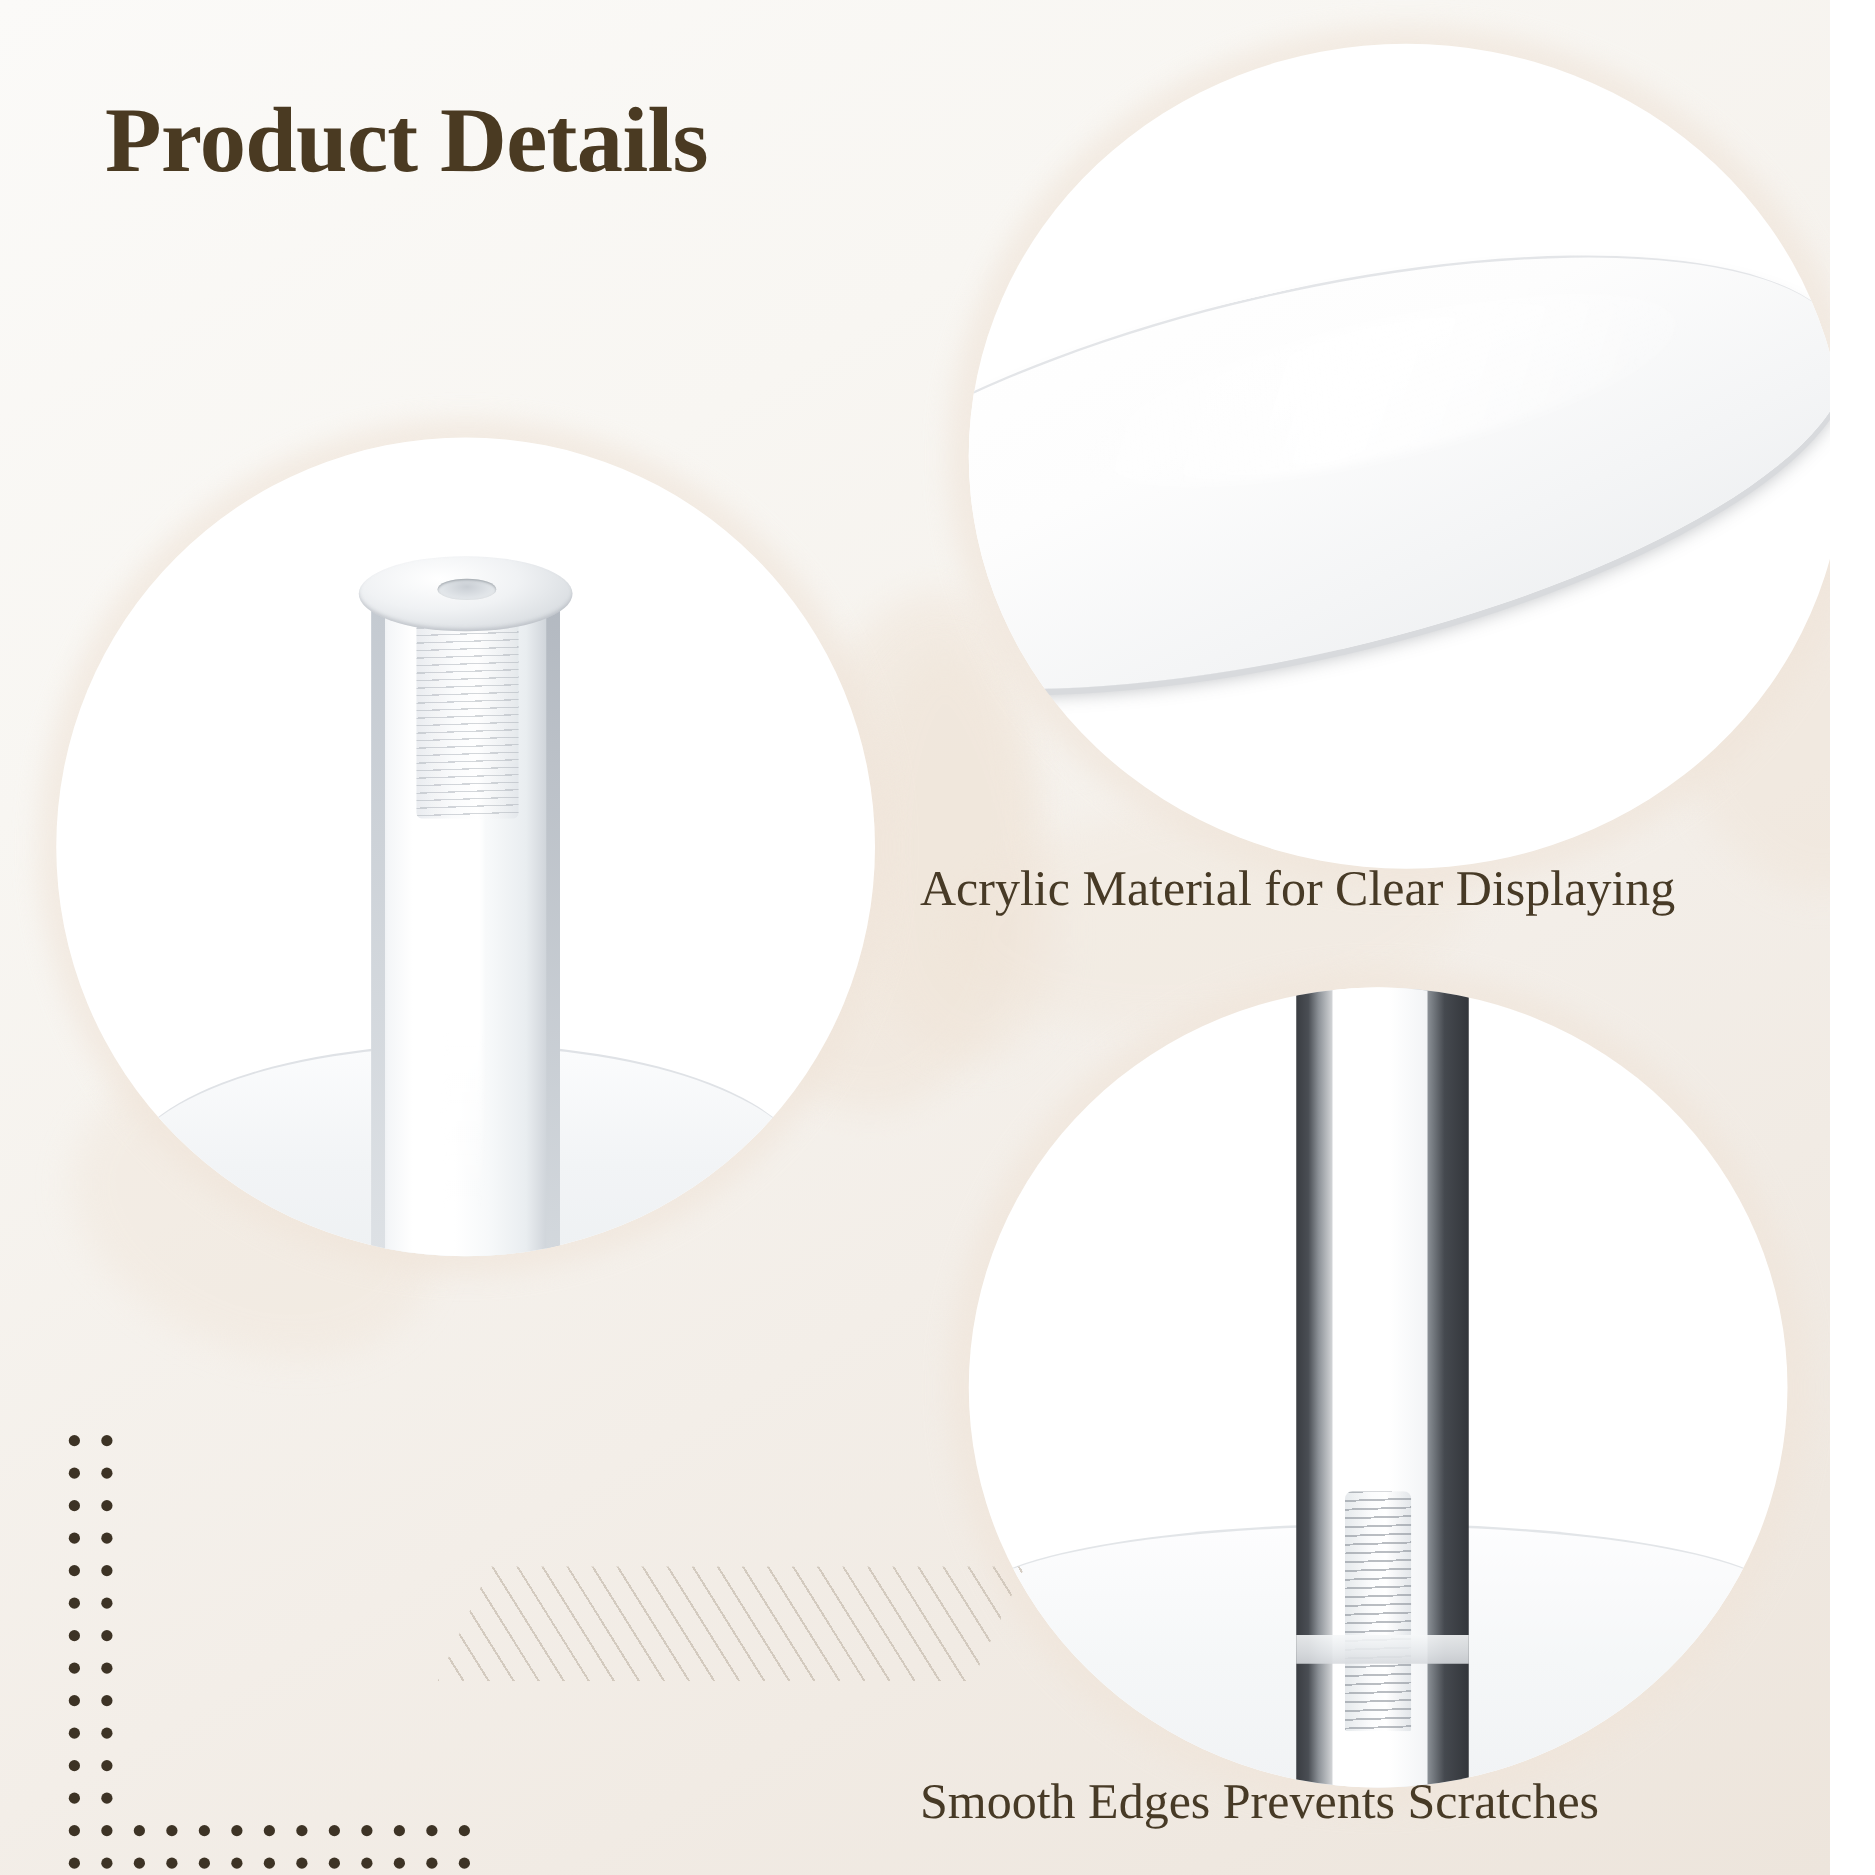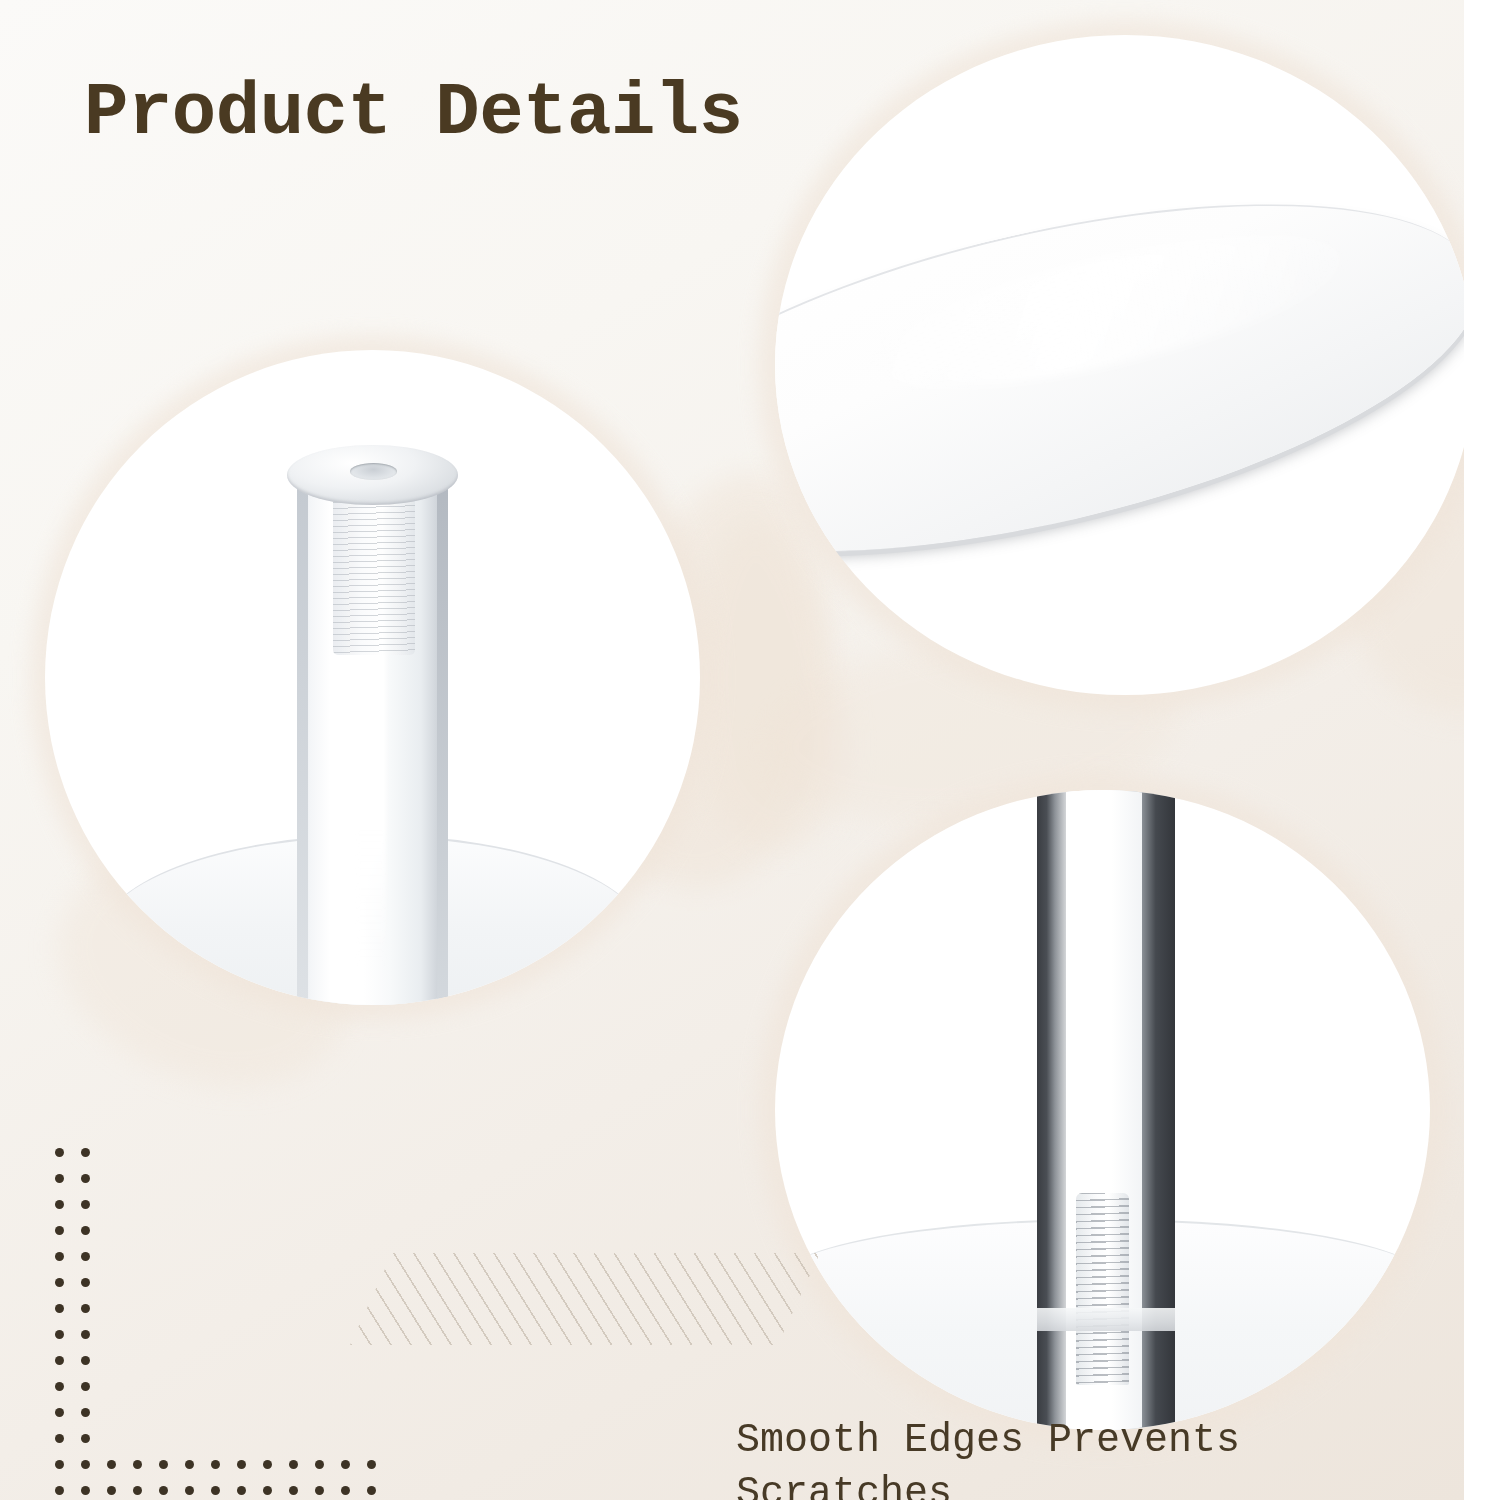--- a/index.html
+++ b/index.html
@@ -5,21 +5,21 @@
   html, body {
     margin: 0;
     padding: 0;
     background: #ffffff;
   }
   #canvas {
     position: relative;
     width: 1464px;
     height: 1500px;
     overflow: hidden;
-    font-family: Liberation Mono, monospace;
+    font-family: Liberation Serif, serif;
     background: linear-gradient(150deg, #FBFAF8 0%, #F8F6F2 28%, #F3EEE8 62%, #EDE5DC 100%);
   }
 
   
   .swoosh {
     position: absolute;
     background: #EFE3D6;
     opacity: .55;
     filter: blur(14px);
     pointer-events: none;
@@ -322,20 +322,21 @@
   <div class="photo-circle" id="circle-screw">
     <div class="scr-base"></div>
     <div class="scr-rod"></div>
     <div class="scr-rod-core"></div>
     <div class="scr-screw"></div>
     <div class="scr-collar"></div>
   </div>
 
   <div class="title" id="page-title">Product Details</div>
 
+  <div class="caption" id="cap-disc">Acrylic Material for Clear Displaying</div>
 
 
   <div class="caption" id="cap-screw">Smooth Edges Prevents Scratches</div>
 
   <div id="dot-grid">
       <div class="dot" style="left: 0px; top: 0px;"></div>
       <div class="dot" style="left: 26px; top: 0px;"></div>
       <div class="dot" style="left: 0px; top: 26px;"></div>
       <div class="dot" style="left: 26px; top: 26px;"></div>
       <div class="dot" style="left: 0px; top: 52px;"></div>

